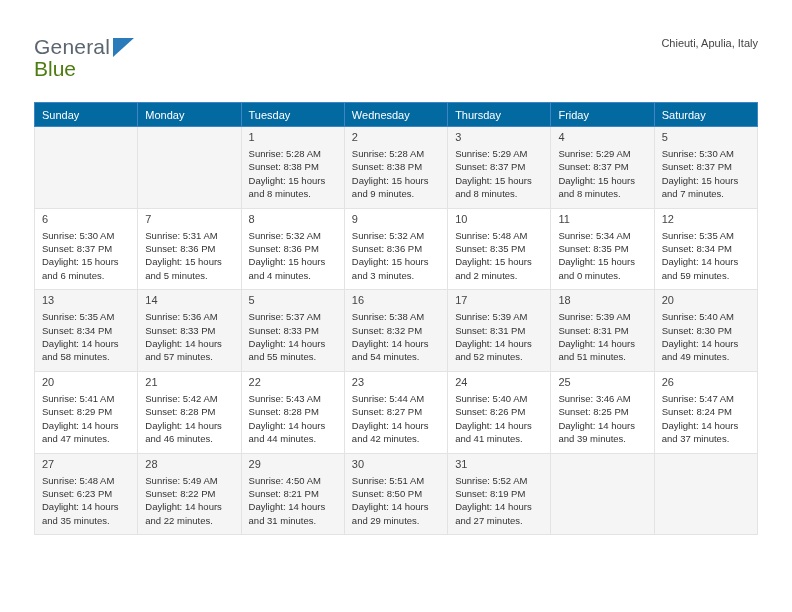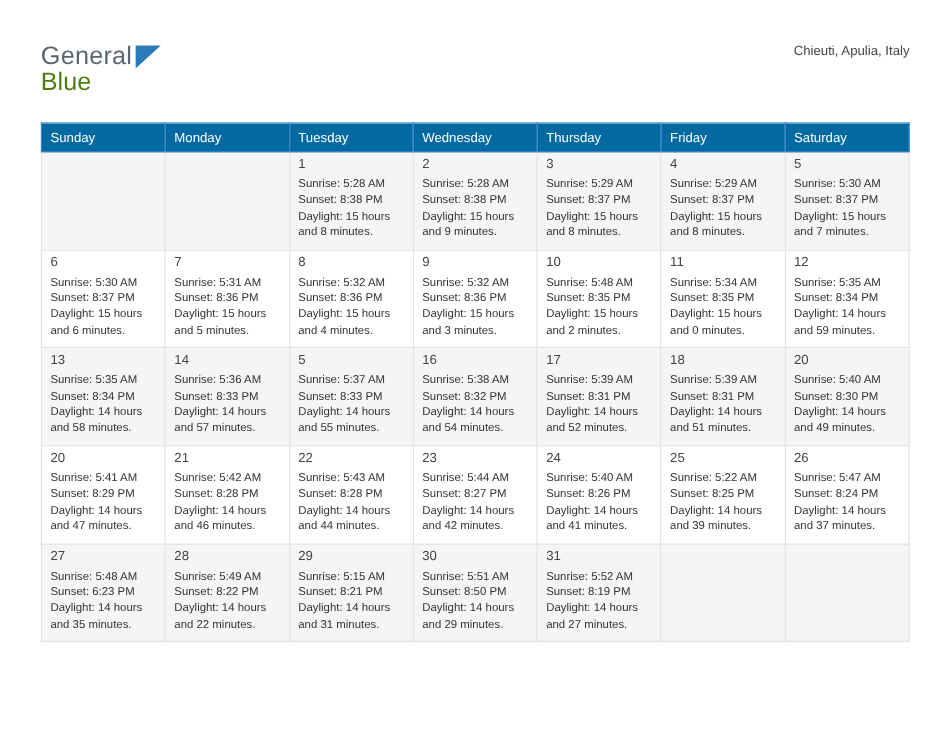--- a/index.html
+++ b/index.html
@@ -367,21 +367,21 @@
             <div class="info">
               <div>Sunrise: 5:40 AM</div>
               <div>Sunset: 8:26 PM</div>
               <div>Daylight: 14 hours</div>
               <div>and 41 minutes.</div>
             </div>
           </td>
           <td>
             <span class="daynum">25</span>
             <div class="info">
-              <div>Sunrise: 5:22 AM</div>
+              <div>Sunrise: 3:46 AM</div>
               <div>Sunset: 8:25 PM</div>
               <div>Daylight: 14 hours</div>
               <div>and 39 minutes.</div>
             </div>
           </td>
           <td>
             <span class="daynum">26</span>
             <div class="info">
               <div>Sunrise: 5:47 AM</div>
               <div>Sunset: 8:24 PM</div>
@@ -405,21 +405,21 @@
             <div class="info">
               <div>Sunrise: 5:49 AM</div>
               <div>Sunset: 8:22 PM</div>
               <div>Daylight: 14 hours</div>
               <div>and 22 minutes.</div>
             </div>
           </td>
           <td>
             <span class="daynum">29</span>
             <div class="info">
-              <div>Sunrise: 5:15 AM</div>
+              <div>Sunrise: 4:50 AM</div>
               <div>Sunset: 8:21 PM</div>
               <div>Daylight: 14 hours</div>
               <div>and 31 minutes.</div>
             </div>
           </td>
           <td>
             <span class="daynum">30</span>
             <div class="info">
               <div>Sunrise: 5:51 AM</div>
               <div>Sunset: 8:50 PM</div>

